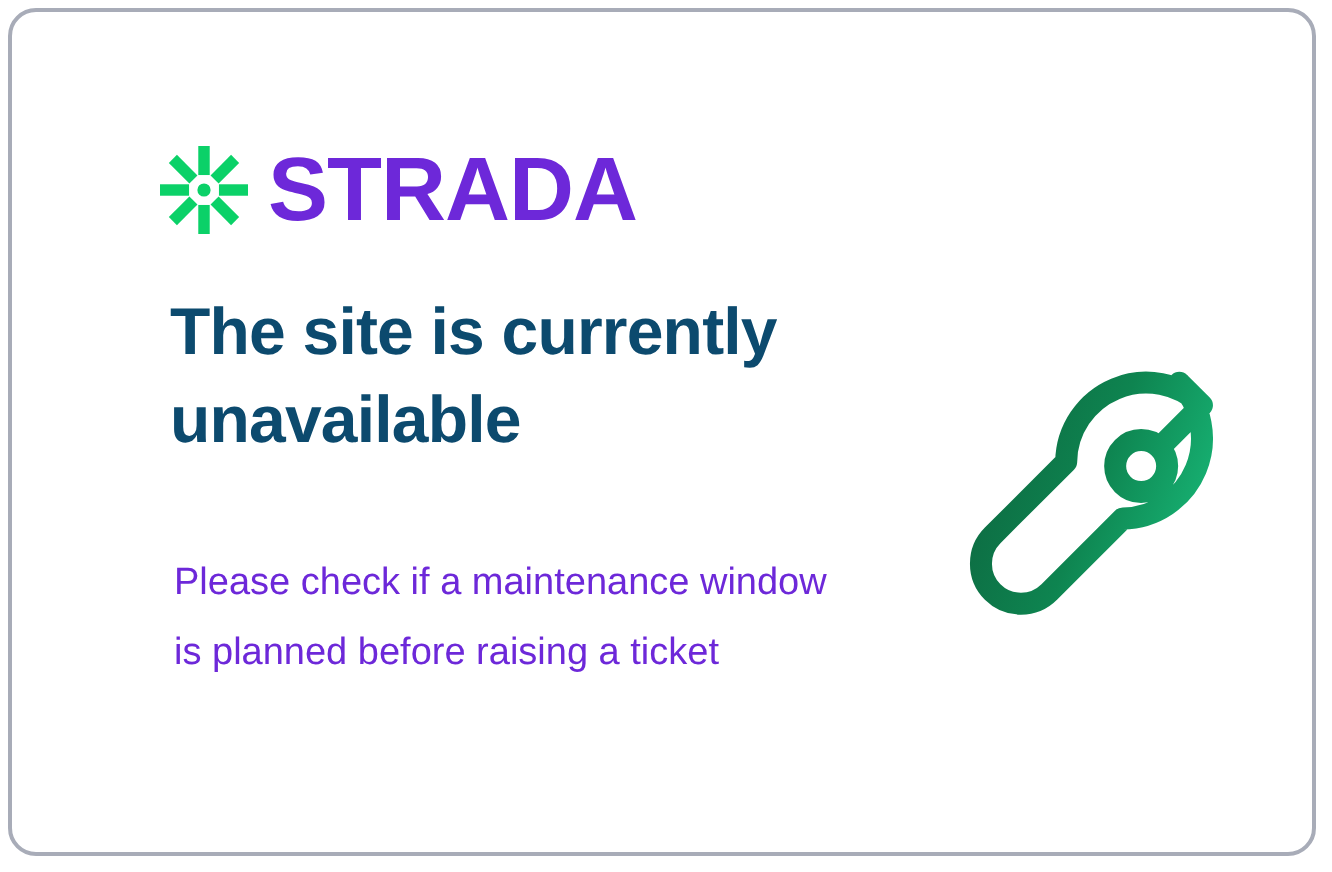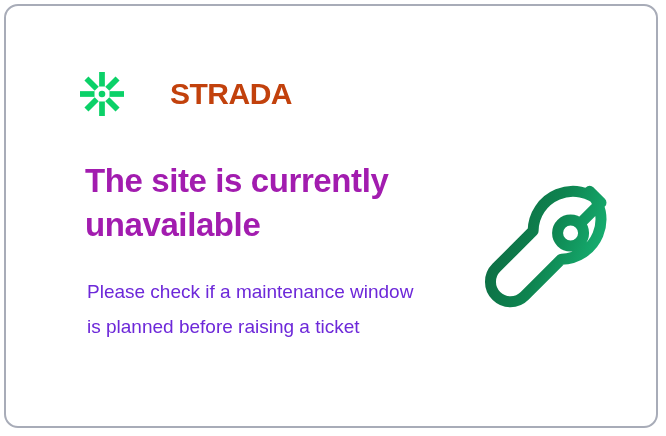--- a/index.html
+++ b/index.html
@@ -32,41 +32,40 @@
   #brand-logo {
     position: absolute;
     left: 74px;
     top: 66px;
     display: flex;
     align-items: center;
     gap: 10px;
   }
   #logo-mark { display: block; }
   #logo-wordmark {
-    font-size: 30px;
+    font-size: 45px;
     font-weight: 700;
     letter-spacing: -0.5px;
-    color: #c2410c;
+    color: #6d28d9;
     line-height: 1;
     white-space: nowrap;
-    margin-left: 36px;
   }
 
   
   #headline {
     position: absolute;
     left: 79px;
-    top: 153px;
+    top: 138px;
     width: 360px;
     margin: 0;
     font-size: 33px;
     font-weight: 700;
     line-height: 1.32;
     letter-spacing: -0.4px;
-    color: #a21caf;
+    color: #0c4a6e;
   }
 
   
   #body-copy {
     position: absolute;
     left: 81px;
     top: 268px;
     width: 330px;
     margin: 0;
     font-size: 19px;

